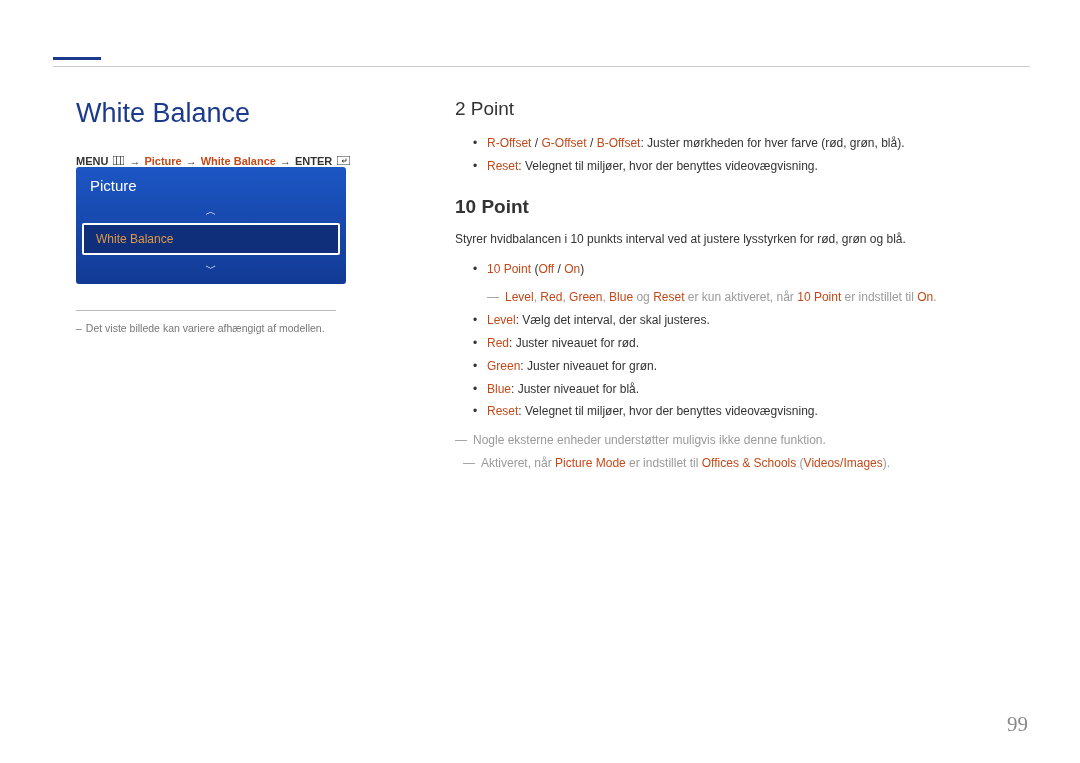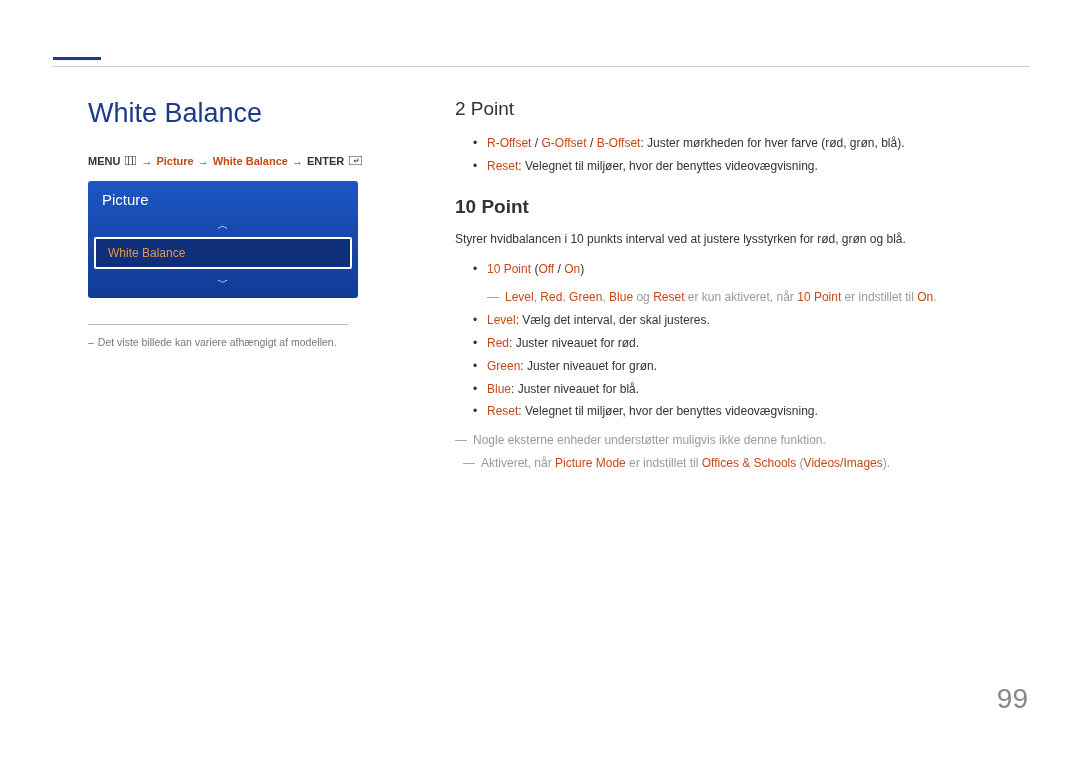--- a/index.html
+++ b/index.html
@@ -21,35 +21,34 @@
     border-top: 3px solid #1b3a8c;
     width: 48px;
     margin-bottom: 6px;
   }
   .topbar-rule {
     border-top: 1px solid #ccc;
     width: 100%;
   }
   .left-col {
     position: absolute;
-    left: 65px;
+    left: 53px;
     top: 98px;
     width: 320px;
     padding-left: 23px;
   }
   .page-title {
     color: #1b3a8c;
     font-size: 27px;
     font-weight: 400;
     margin-bottom: 26px;
   }
   .breadcrumb {
     font-size: 11px;
     font-weight: 700;
-    margin-bottom: 14px;
     color: #333;
     display: flex;
     align-items: center;
     flex-wrap: wrap;
     gap: 4px;
   }
   .breadcrumb .hl { color: #c44818; font-weight: 700; }
   .bc-icon {
     font-size: 10px;
     display: inline-block;
@@ -141,23 +140,24 @@
     margin-left: 32px;
     line-height: 1.9;
     color: #9a9a9a;
   }
   .sub-dash .dashmark {
     margin-right: 6px;
   }
   .page-num {
     position: absolute;
     right: 52px;
-    bottom: 48px;
-    font-size: 28px;
+    bottom: 26px;
+    font-size: 21px;
     color: #888;
+    font-family: Liberation Serif, serif;
   }
 </style>
 </head>
 <body>
 
 <div class="topbar">
   <div class="topbar-line"></div>
   <div class="topbar-rule"></div>
 </div>
 

